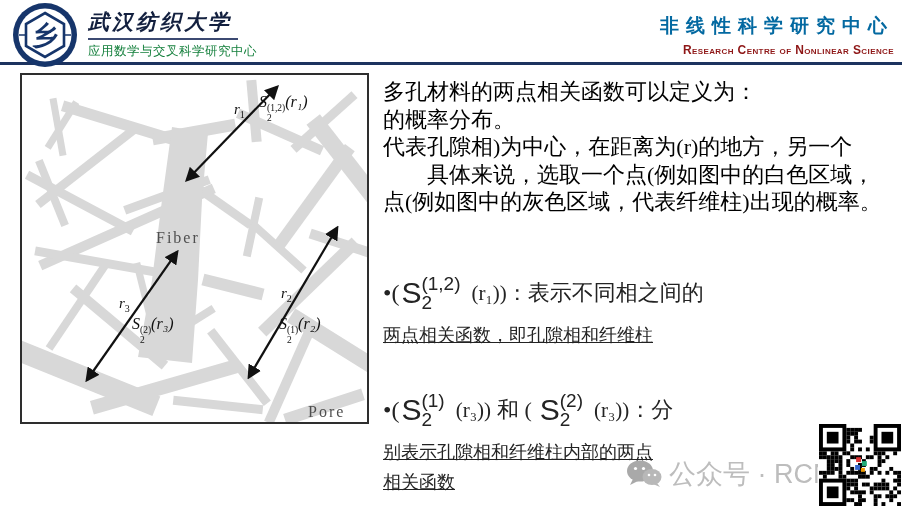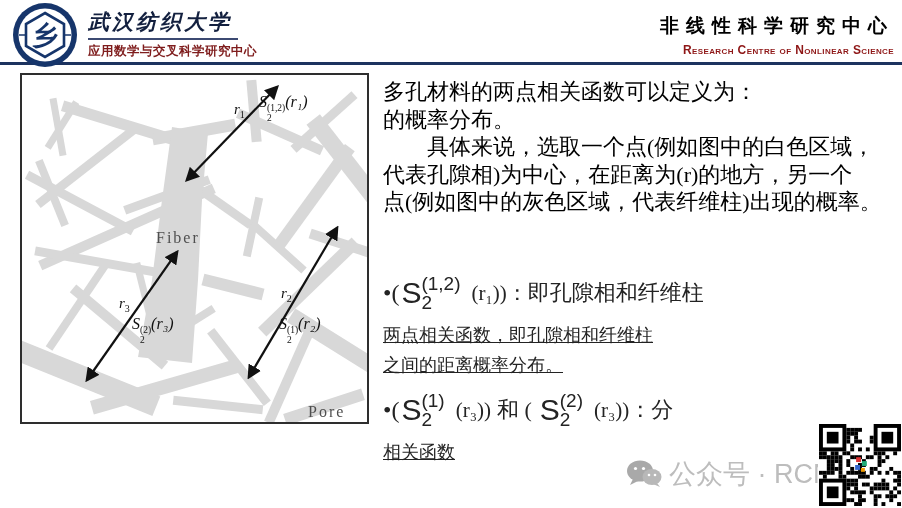--- a/index.html
+++ b/index.html
@@ -5,25 +5,25 @@
   html,body{margin:0;padding:0;background:#777;}
   .slide{position:relative;width:902px;height:508px;background:#ffffff;overflow:hidden;
          font-family:"Liberation Serif","DejaVu Serif",serif;color:#222;}
 
   
   .hdr-divider{position:absolute;left:0;top:62px;width:902px;height:3px;background:#1c335f;}
   .logo{position:absolute;left:12px;top:2px;width:66px;height:66px;z-index:3;}
   .brand{position:absolute;left:88px;top:8px;}
   .brand-title{font-size:21px;font-weight:bold;font-style:italic;letter-spacing:3px;color:#13203f;}
   .brand-line{width:150px;height:2px;background:#3c4a72;margin:2px 0 3px 0;}
-  .brand-sub{font-size:12.5px;font-weight:bold;color:#7f1d1d;letter-spacing:0.5px;
+  .brand-sub{font-size:12.5px;font-weight:normal;color:#15803d;letter-spacing:0.5px;
              font-family:"Liberation Sans","DejaVu Sans",sans-serif;}
   .hdr-right{position:absolute;right:8px;top:13px;text-align:right;
              font-family:"Liberation Sans","DejaVu Sans",sans-serif;}
-  .hdr-right-cn{font-size:19px;font-weight:bold;color:#000000;letter-spacing:7px;}
+  .hdr-right-cn{font-size:19px;font-weight:bold;color:#0369a1;letter-spacing:7px;}
   .hdr-right-en{font-size:12px;font-weight:bold;color:#8e1616;margin-top:4px;
                 font-variant:small-caps;letter-spacing:0.4px;}
 
   
   .figure{position:absolute;left:20px;top:73px;width:345px;height:347px;
           border:2px solid #2e2e2e;background:#fff;}
   .figure svg.net{position:absolute;left:0;top:0;}
   .flabel{position:absolute;color:#4f4f4f;font-size:16px;letter-spacing:2px;}
   .frl{position:absolute;font-style:italic;font-size:15px;color:#111;}
   .frl sub{font-size:10px;font-style:normal;}
@@ -151,40 +151,39 @@
       <span class="fs">S</span><span class="fstk">
           <span>(1)</span>
           <span>2</span>
         </span><span class="farg">(r₂)</span>
     </div>
   </div>
 
   <div class="para">
     <div>多孔材料的两点相关函数可以定义为：</div>
     <div>的概率分布。</div>
+    <div>代表孔隙相)为中心，在距离为(r)的地方，另一个</div>
     <div>　　具体来说，选取一个点(例如图中的白色区域，</div>
-    <div>代表孔隙相)为中心，在距离为(r)的地方，另一个</div>
     <div>点(例如图中的灰色区域，代表纤维柱)出现的概率。</div>
   </div>
 
   <div class="bullet b1">
     <div class="bformula">
       <span class="bopen">•(</span>
         <span class="bsym">
           <span class="sbase">S</span>
           <span class="stk">
             <span>(1,2)</span>
             <span>2</span>
           </span>
         </span>
         <span class="barg">(r₁))：</span>
-        <span class="btail">即孔隙相和纤维柱</span>
+        <span class="btail">表示不同相之间的</span>
     </div>
     <div class="bline">两点相关函数，即孔隙相和纤维柱</div>
-    <div class="bline">之间的距离概率分布。</div>
   </div>
 
   <div class="bullet b2">
     <div class="bformula">
       <span class="bopen">•(</span>
         <span class="bsym">
           <span class="sbase">S</span>
           <span class="stk">
             <span>(1)</span>
             <span>2</span>
@@ -195,20 +194,21 @@
         <span class="bsym">
           <span class="sbase">S</span>
           <span class="stk">
             <span>(2)</span>
             <span>2</span>
           </span>
         </span>
         <span class="barg">(r₃))</span>
         <span class="btail">：分</span>
     </div>
+    <div class="bline">别表示孔隙相和纤维柱内部的两点</div>
     <div class="bline">相关函数</div>
   </div>
 
   <div class="watermark">
     <svg width="36" height="30" viewBox="0 0 36 30">
       <ellipse cx="14" cy="12" rx="13" ry="10.5" fill="#a9a9a9"></ellipse>
       <circle cx="9.5" cy="9.5" r="1.6" fill="#fff"></circle>
         <circle cx="17.5" cy="9.5" r="1.6" fill="#fff"></circle>
       <path d="M7,20 L4,26 L12,22 Z" fill="#a9a9a9"></path>
       <ellipse cx="26" cy="18" rx="9.5" ry="8" fill="#b8b8b8"></ellipse>

